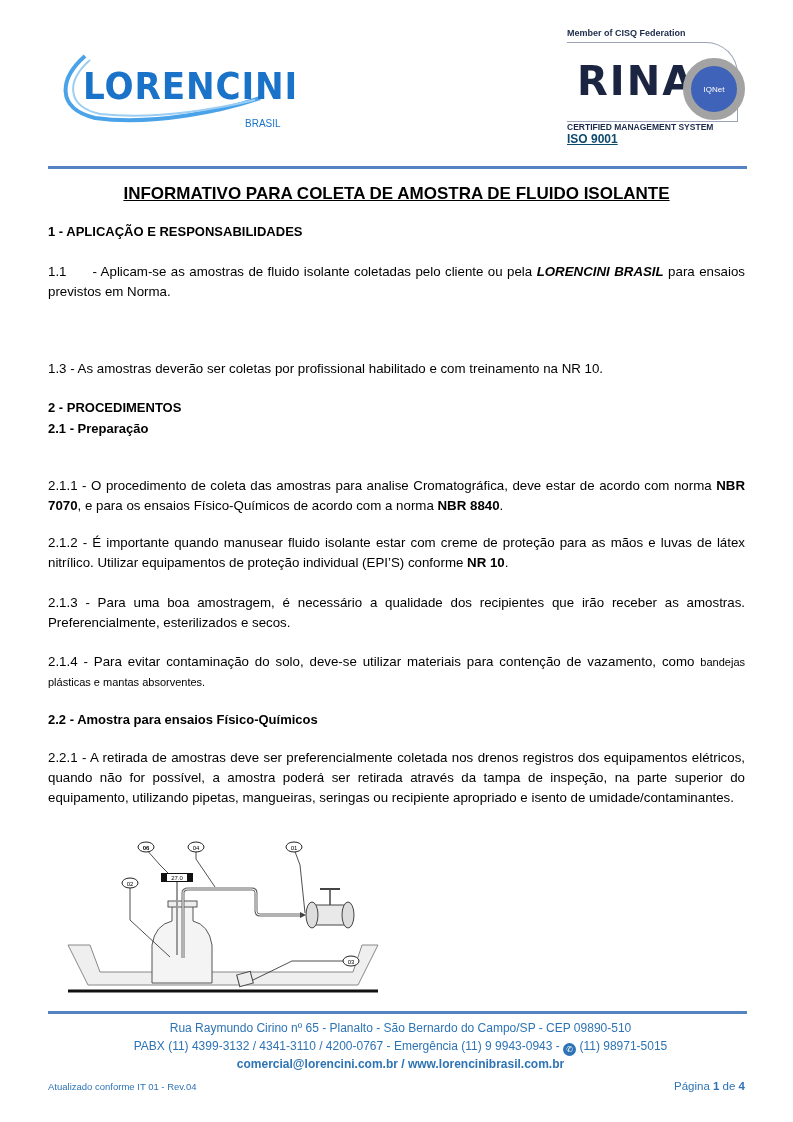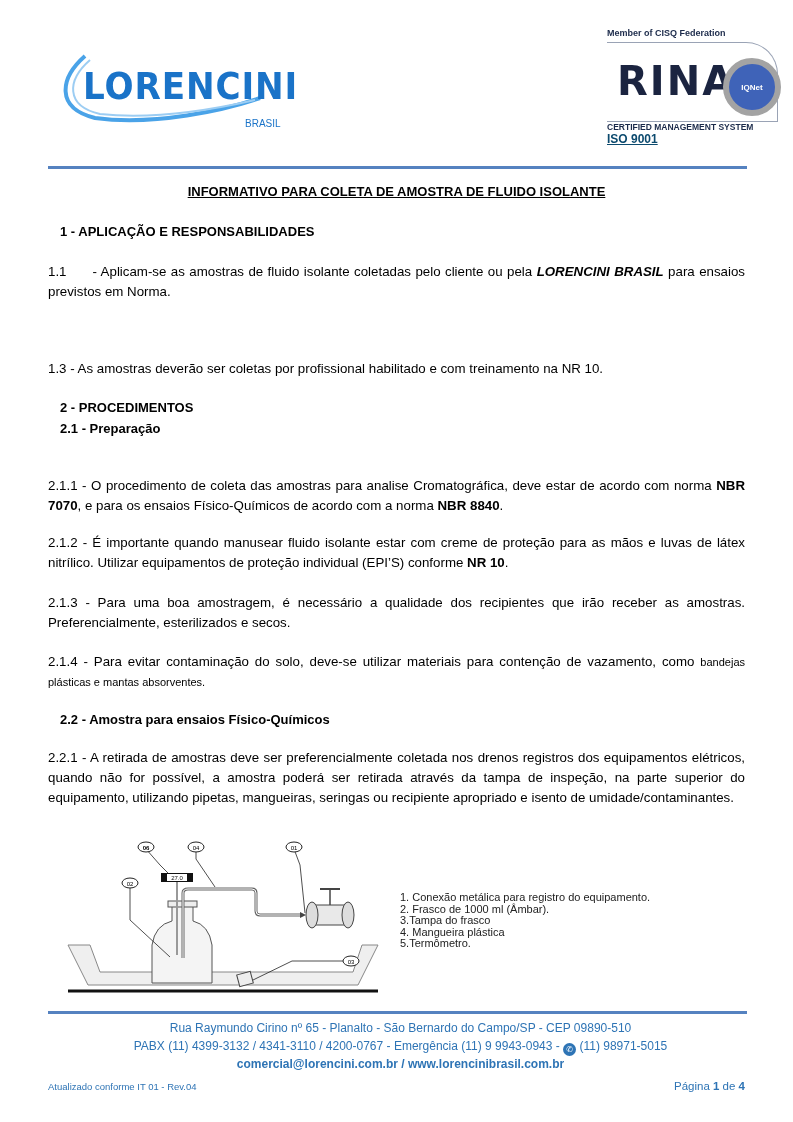--- a/index.html
+++ b/index.html
@@ -7,40 +7,40 @@
          font-family:"Liberation Sans", sans-serif; color:#000; }
   .page { position:absolute; left:0; top:0; width:793px; height:1122px; }
   .abs { position:absolute; }
 
   
   .logo-wrap { left:55px; top:48px; width:210px; height:90px; }
   .logo-text { position:absolute; left:28px; top:16px; font-family:"DejaVu Sans", sans-serif;
                font-weight:bold; font-size:38px; color:#1a73c8; letter-spacing:1px;
                transform:scaleX(0.9); transform-origin:left; }
   .logo-brasil { position:absolute; left:158px; top:70px; font-size:10px; color:#1a73c8;padding-left:32px; }
-  .cert { left:567px; top:28px; width:180px; height:120px;margin-left:40px; }
+  .cert { left:567px; top:28px; width:180px; height:120px; }
   .cert-member { position:absolute; left:0; top:0; font-size:9px; font-weight:bold; color:#1b2a4a; }
   .cert-box { position:absolute; left:0; top:14px; width:170px; height:78px;
               border:1.5px solid #9aa3b5; border-left:none; border-top-right-radius:32px; }
   .cert-rina { position:absolute; left:10px; top:30px; font-family:"DejaVu Sans", sans-serif; font-weight:bold;
                font-size:40px; color:#1b2440; letter-spacing:2px; }
   .cert-iqnet { position:absolute; left:116px; top:30px; width:46px; height:46px; border-radius:50%;
-                background:#3f63b8; border:6px solid #a3a3a3; display:flex; align-items:center; justify-content:center;
-                color:#fff; font-size:8px; font-weight:bold; }
+                background:#3f63b8; border:8px solid #a3a3a3; display:flex; align-items:center; justify-content:center;
+                color:#fff; font-size:8px; font-weight:normal; }
   .cert-cms { position:absolute; left:0; top:94px; font-size:8.5px; font-weight:bold; color:#1b2a4a; }
   .cert-iso { position:absolute; left:0; top:104px; font-size:12px; font-weight:bold; color:#0c4a6e;text-decoration:underline; }
 
   .company { left:48px; top:147px; font-size:12px; color:#1f6fb8; }
   .company b { font-weight:bold; }
   .rule { left:48px; height:3px; background:#5582c0; width:699px; }
 
   
-  .doc-title { left:0; width:793px; text-align:center; top:184px; font-size:13px; font-weight:bold;
+  .doc-title { left:0; width:793px; text-align:center; top:184px; font-size:17px; font-weight:bold;
                text-decoration:underline; }
-  .h { left:48px; font-size:13px; font-weight:bold;margin-left:12px; }
+  .h { left:48px; font-size:13px; font-weight:bold; }
   .p { left:48px; width:697px; font-size:13.3px; line-height:20px; text-align:justify; }
   .p .small { font-size:11px; }
 
   
   .figure { left:60px; top:835px; width:330px; height:170px; }
   .legend { left:400px; top:892px; font-size:11px; line-height:11.5px; color:#222; }
 
   
   .footer-lines { left:4px; width:793px; text-align:center; font-size:12px; color:#2e74b5; line-height:18px; }
   .footer-email { font-weight:bold; }
@@ -147,27 +147,20 @@
       <g>
           <ellipse cx="70" cy="48" rx="8" ry="5" fill="#fff" stroke="#222"></ellipse>
           <text x="70" y="50.5" font-size="6" text-anchor="middle">02</text>
         </g>
       <g>
           <ellipse cx="291" cy="126" rx="8" ry="5" fill="#fff" stroke="#222"></ellipse>
           <text x="291" y="128.5" font-size="6" text-anchor="middle">03</text>
         </g>
     </svg>
   </div>
-  <div class="abs legend">
-    <div>1. Conexão metálica para registro do equipamento.</div>
-    <div>2. Frasco de 1000 ml (Âmbar).</div>
-    <div>3.Tampa do frasco</div>
-    <div>4. Mangueira plástica</div>
-    <div>5.Termômetro.</div>
-  </div>
 
   <div class="abs rule" style="top:1011px"></div>
   <div class="abs footer-lines" style="top:1019px">Rua Raymundo Cirino nº 65 - Planalto - São Bernardo do Campo/SP - CEP 09890-510</div>
   <div class="abs footer-lines" style="top:1037px">
     <span>PABX (11) 4399-3132 / 4341-3110 / 4200-0767 - Emergência (11) 9 9943-0943 - </span><span class="wa-icon">✆</span> <span>(11) 98971-5015</span>
   </div>
   <div class="abs footer-lines" style="top:1055px">
     <span class="footer-email">comercial@lorencini.com.br / www.lorencinibrasil.com.br</span>
   </div>
   <div class="abs footer-left">Atualizado conforme IT 01 - Rev.04</div>

